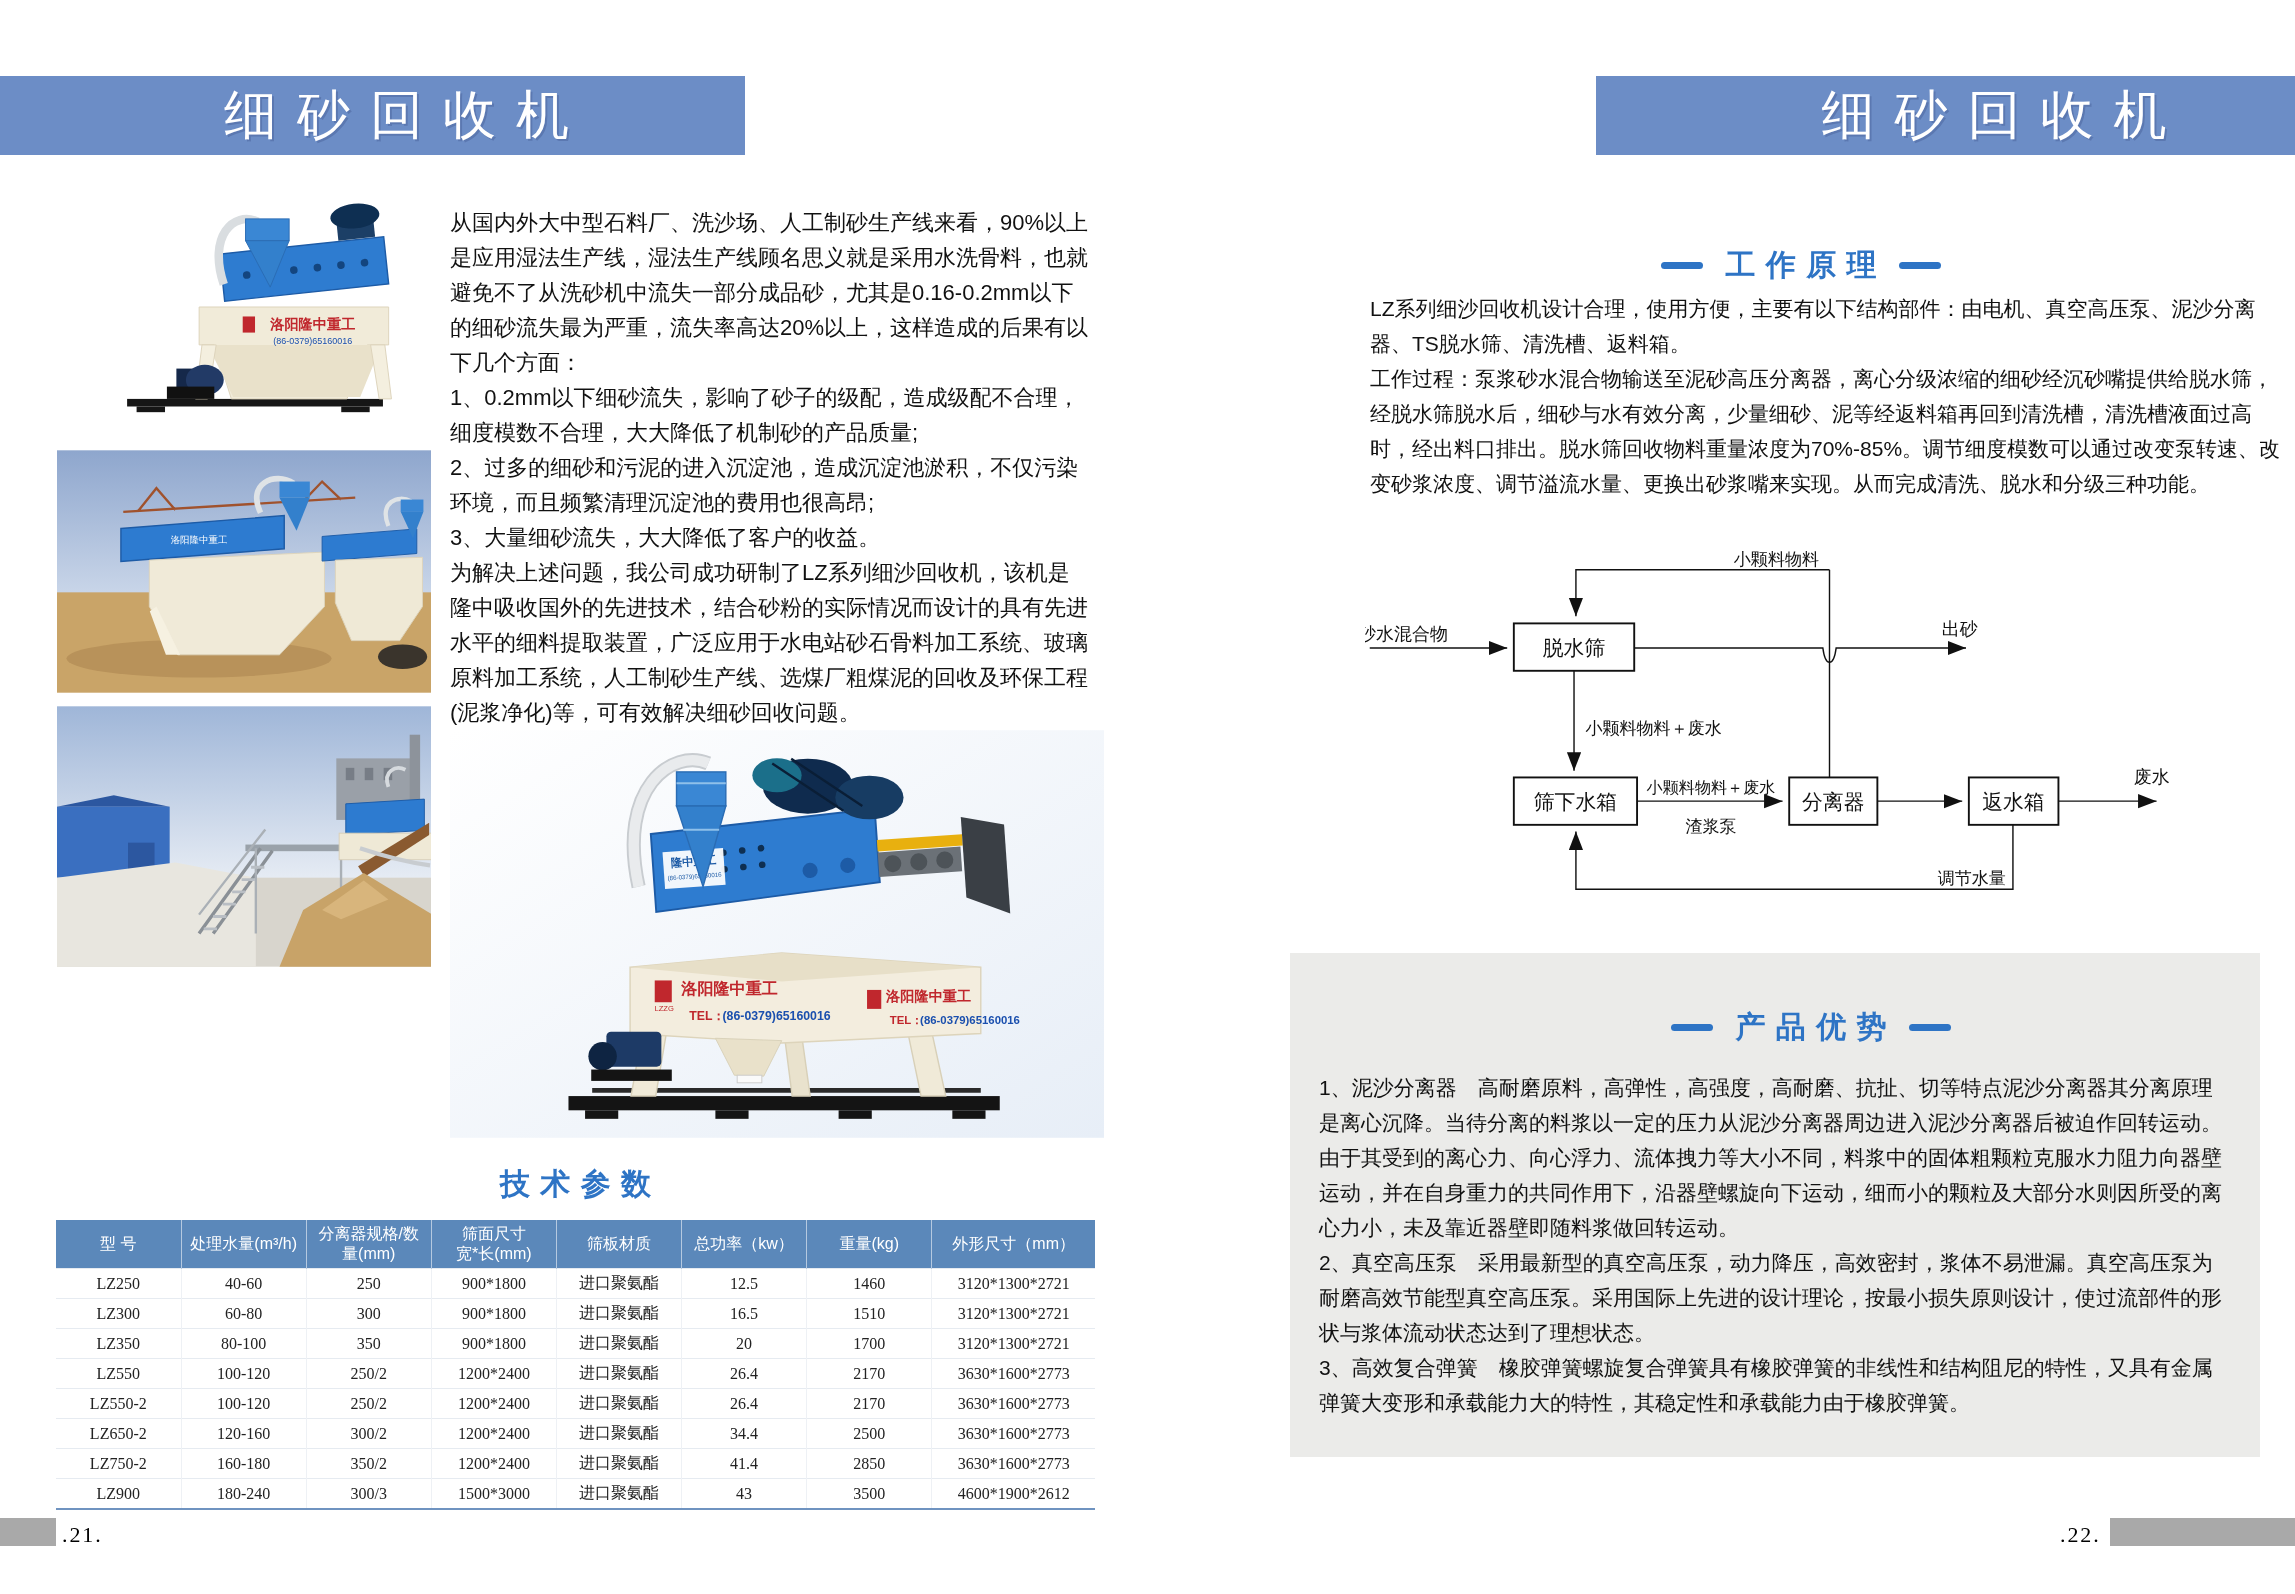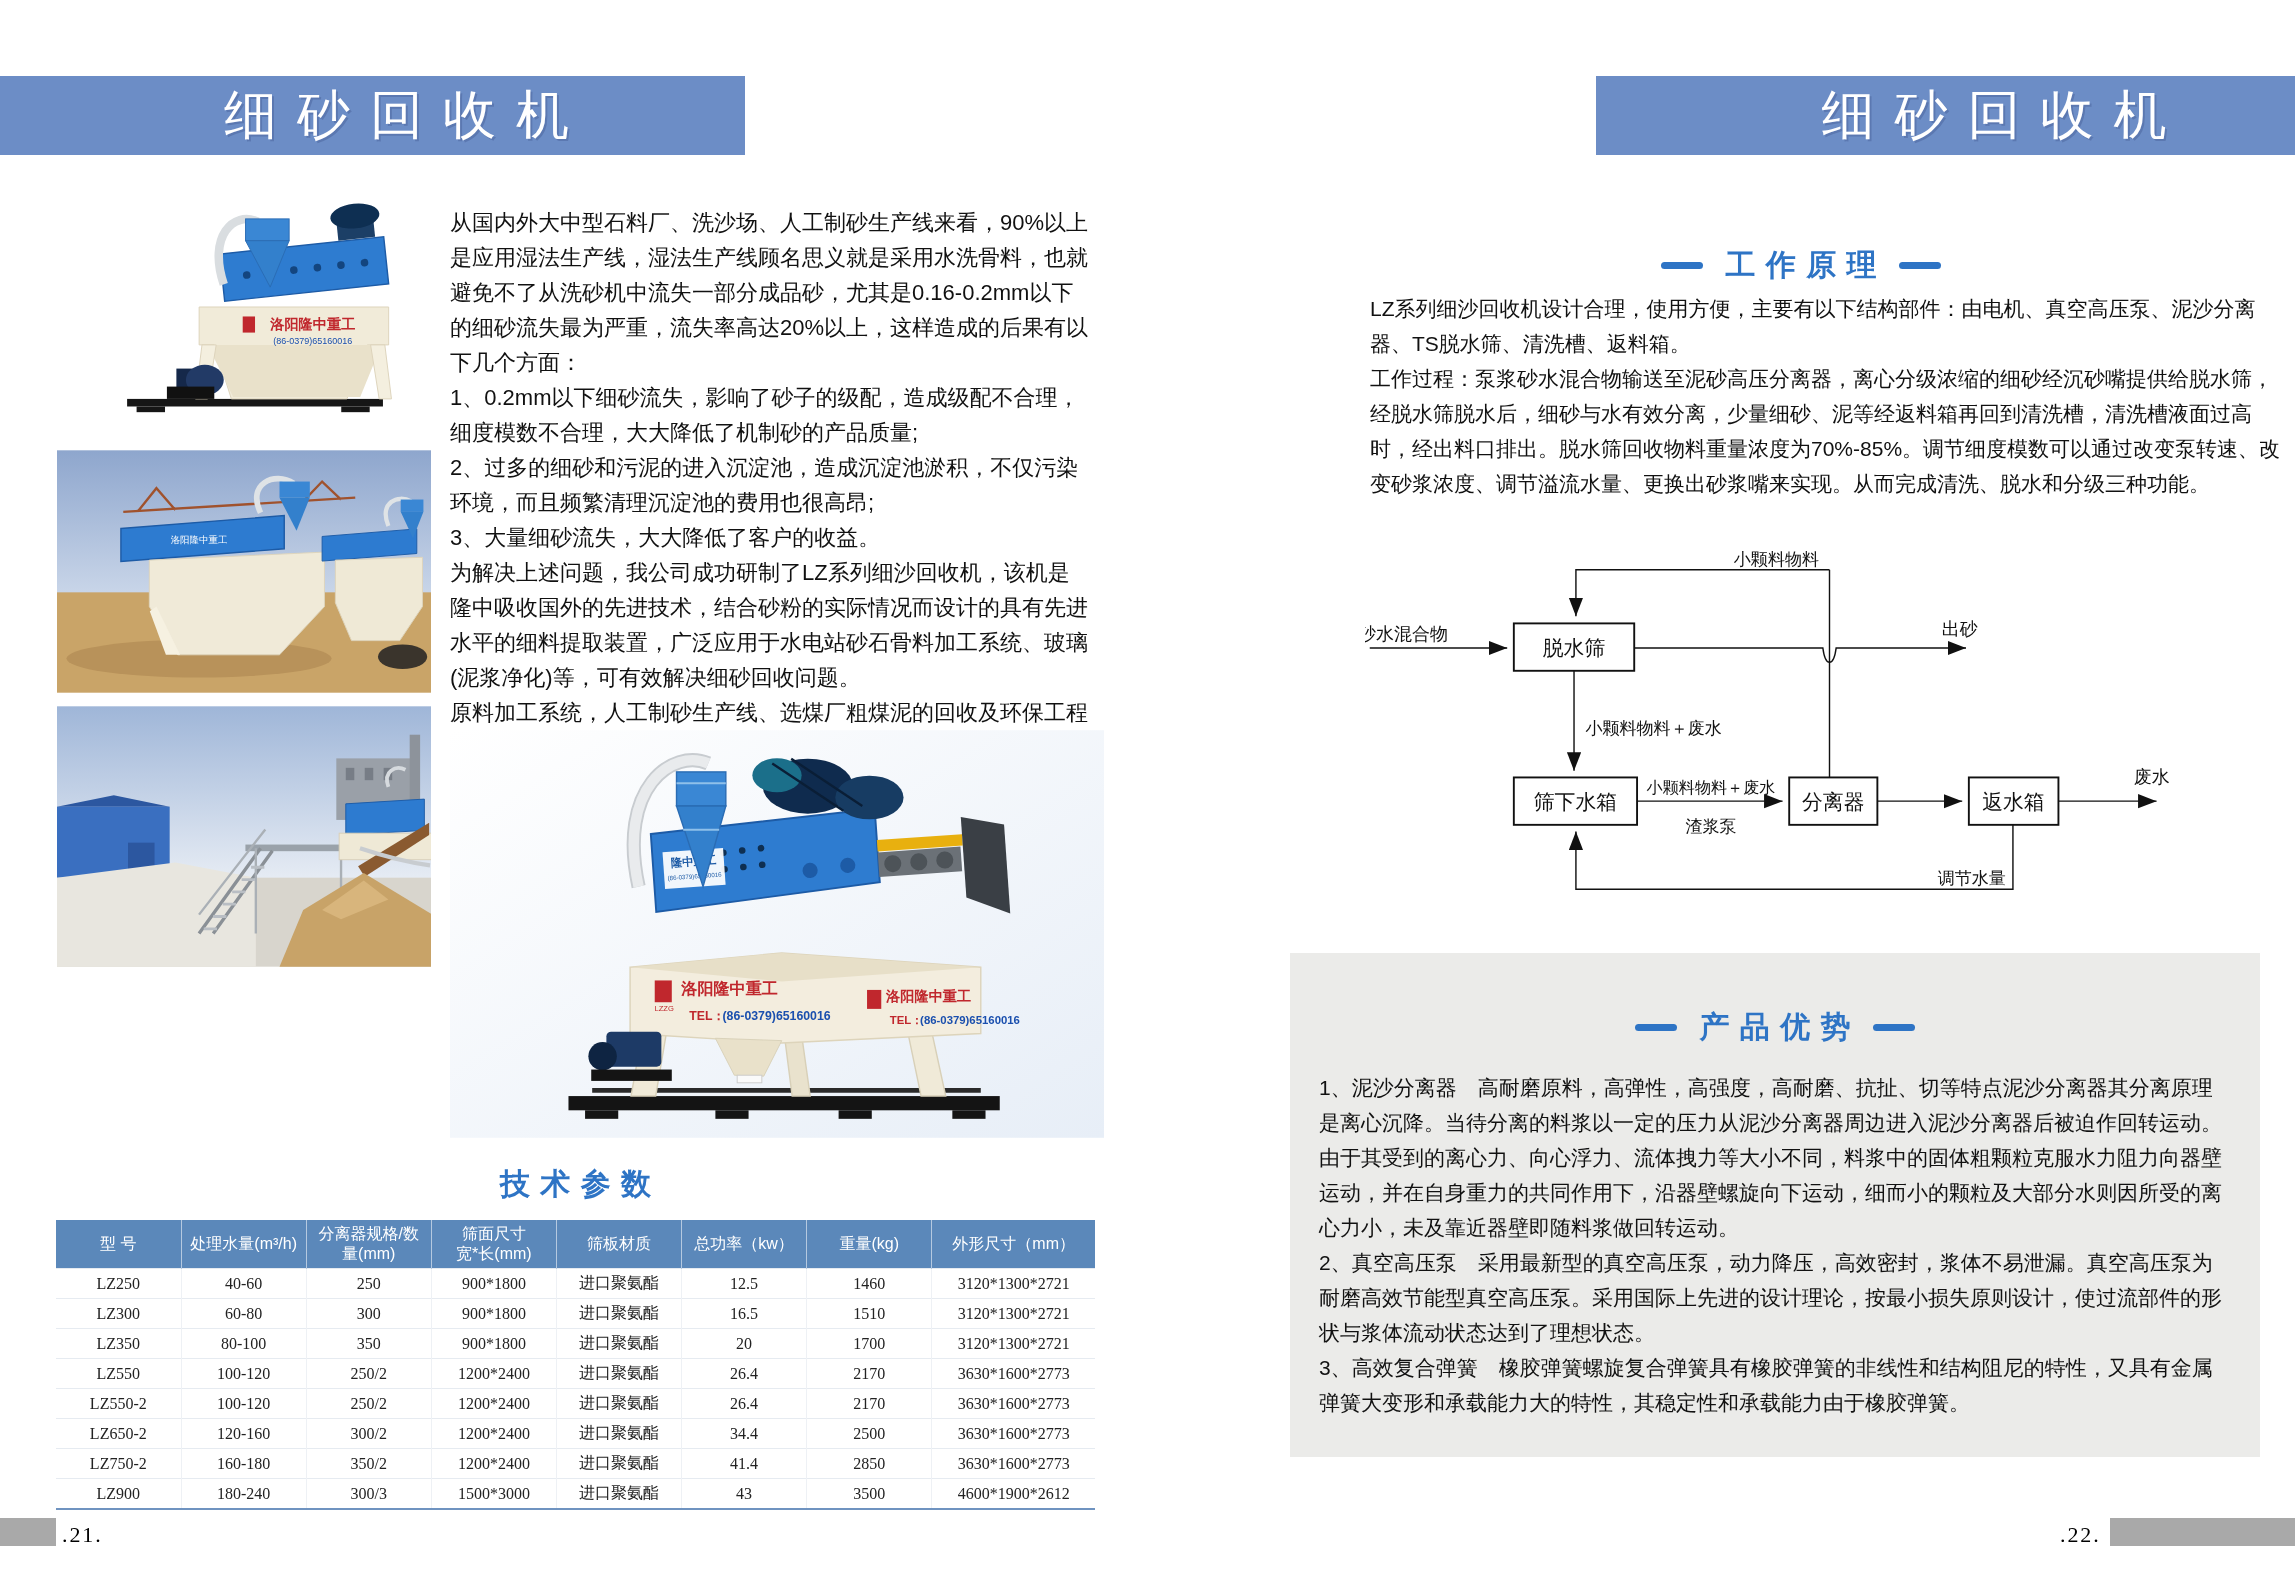--- a/index.html
+++ b/index.html
@@ -174,22 +174,22 @@
     <div class="tline">的细砂流失最为严重，流失率高达20%以上，这样造成的后果有以</div>
     <div class="tline">下几个方面：</div>
     <div class="tline">1、0.2mm以下细砂流失，影响了砂子的级配，造成级配不合理，</div>
     <div class="tline">细度模数不合理，大大降低了机制砂的产品质量;</div>
     <div class="tline">2、过多的细砂和污泥的进入沉淀池，造成沉淀池淤积，不仅污染</div>
     <div class="tline">环境，而且频繁清理沉淀池的费用也很高昂;</div>
     <div class="tline">3、大量细砂流失，大大降低了客户的收益。</div>
     <div class="tline">为解决上述问题，我公司成功研制了LZ系列细沙回收机，该机是</div>
     <div class="tline">隆中吸收国外的先进技术，结合砂粉的实际情况而设计的具有先进</div>
     <div class="tline">水平的细料提取装置，广泛应用于水电站砂石骨料加工系统、玻璃</div>
+    <div class="tline">原料加工系统，人工制砂生产线、选煤厂粗煤泥的回收及环保工程</div>
     <div class="tline">(泥浆净化)等，可有效解决细砂回收问题。</div>
-    <div class="tline">原料加工系统，人工制砂生产线、选煤厂粗煤泥的回收及环保工程</div>
   </div>
 
 <div class="abs photo" style="left:450px;top:730px;width:654px;height:408px;">
   <svg width="654" height="408" viewBox="0 0 1380 860">
     <defs>
       <linearGradient id="herobg" x1="0" y1="0" x2="1" y2="1">
         <stop offset="0" stop-color="#ffffff"></stop>
           <stop offset="1" stop-color="#e7eef7"></stop>
       </linearGradient>
     </defs>
@@ -441,21 +441,21 @@
 
     <path d="M4343,1690 L4550,1690" stroke="#111" stroke-width="3" fill="none" marker-end="url(#arw)"></path>
     <text x="4540" y="1652" text-anchor="middle" font-size="38">废水</text>
 
     <path d="M4247,1740 L4247,1876 L3325,1876 L3325,1754" stroke="#111" stroke-width="3" fill="none" marker-end="url(#arw)"></path>
     <text x="4232" y="1864" text-anchor="end" font-size="36">调节水量</text>
   </svg>
 </div>
 
 <div class="abs panel" style="left:1290px;top:953px;width:970px;height:504px;"></div>
-<div class="abs sec-heading" style="left:1290px;top:1006px;width:970px;height:43px;">
+<div class="abs sec-heading" style="left:1290px;top:1006px;width:970px;height:43px;padding-left:36px;">
   <span class="dash"></span>
   <span class="htxt">产品优势</span>
   <span class="dash"></span>
 </div>
 <div id="adv-lines" class="abs panel-text" style="left:1319px;top:1070px;width:924px;">
     <div class="tline">1、泥沙分离器　高耐磨原料，高弹性，高强度，高耐磨、抗扯、切等特点泥沙分离器其分离原理</div>
     <div class="tline">是离心沉降。当待分离的料浆以一定的压力从泥沙分离器周边进入泥沙分离器后被迫作回转运动。</div>
     <div class="tline">由于其受到的离心力、向心浮力、流体拽力等大小不同，料浆中的固体粗颗粒克服水力阻力向器壁</div>
     <div class="tline">运动，并在自身重力的共同作用下，沿器壁螺旋向下运动，细而小的颗粒及大部分水则因所受的离</div>
     <div class="tline">心力小，未及靠近器壁即随料浆做回转运动。</div>

